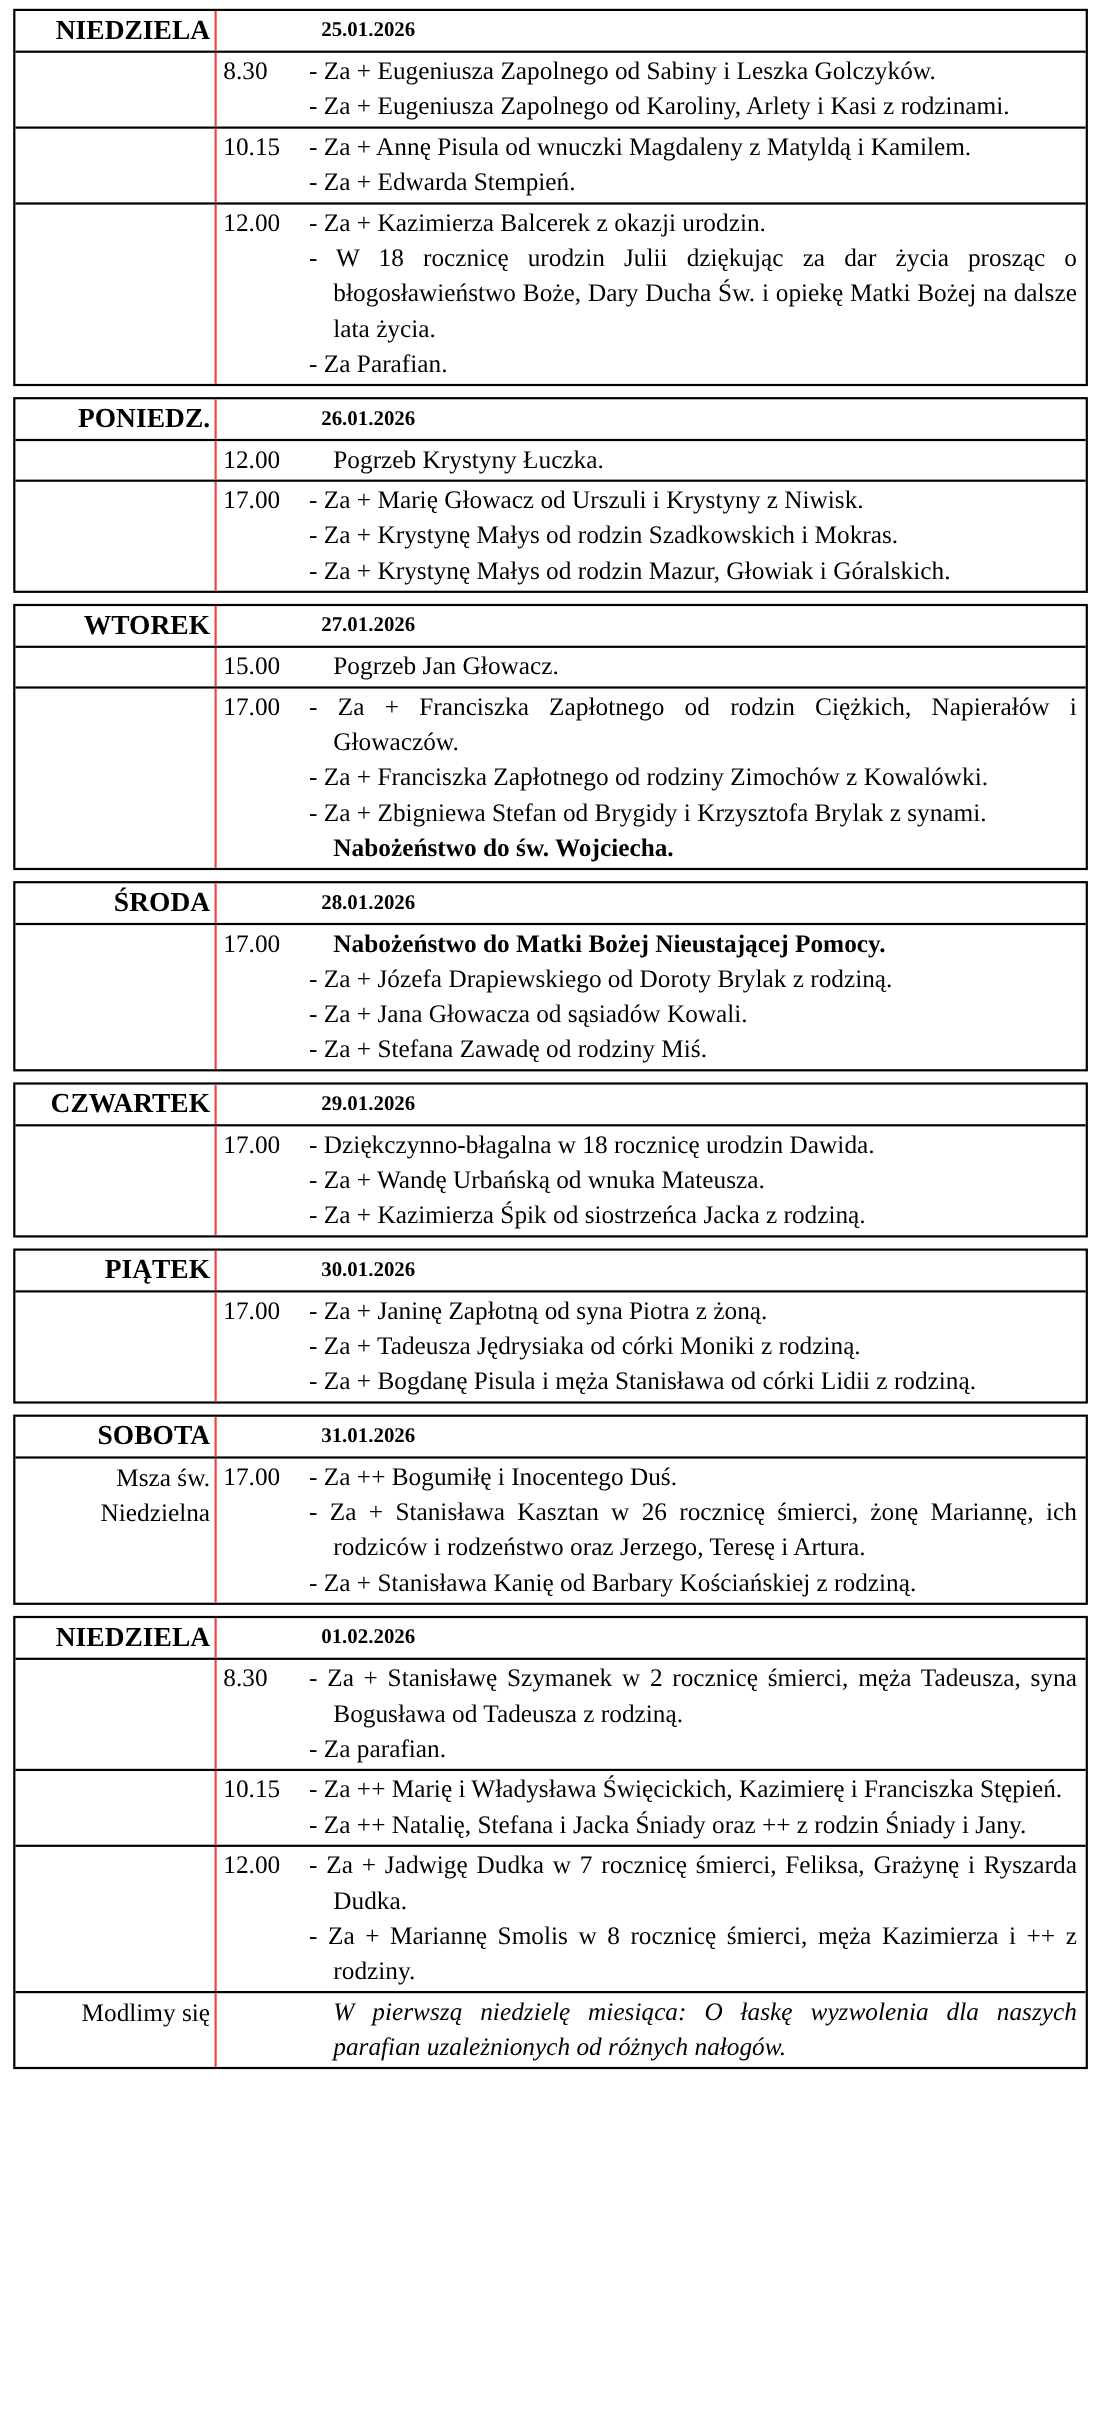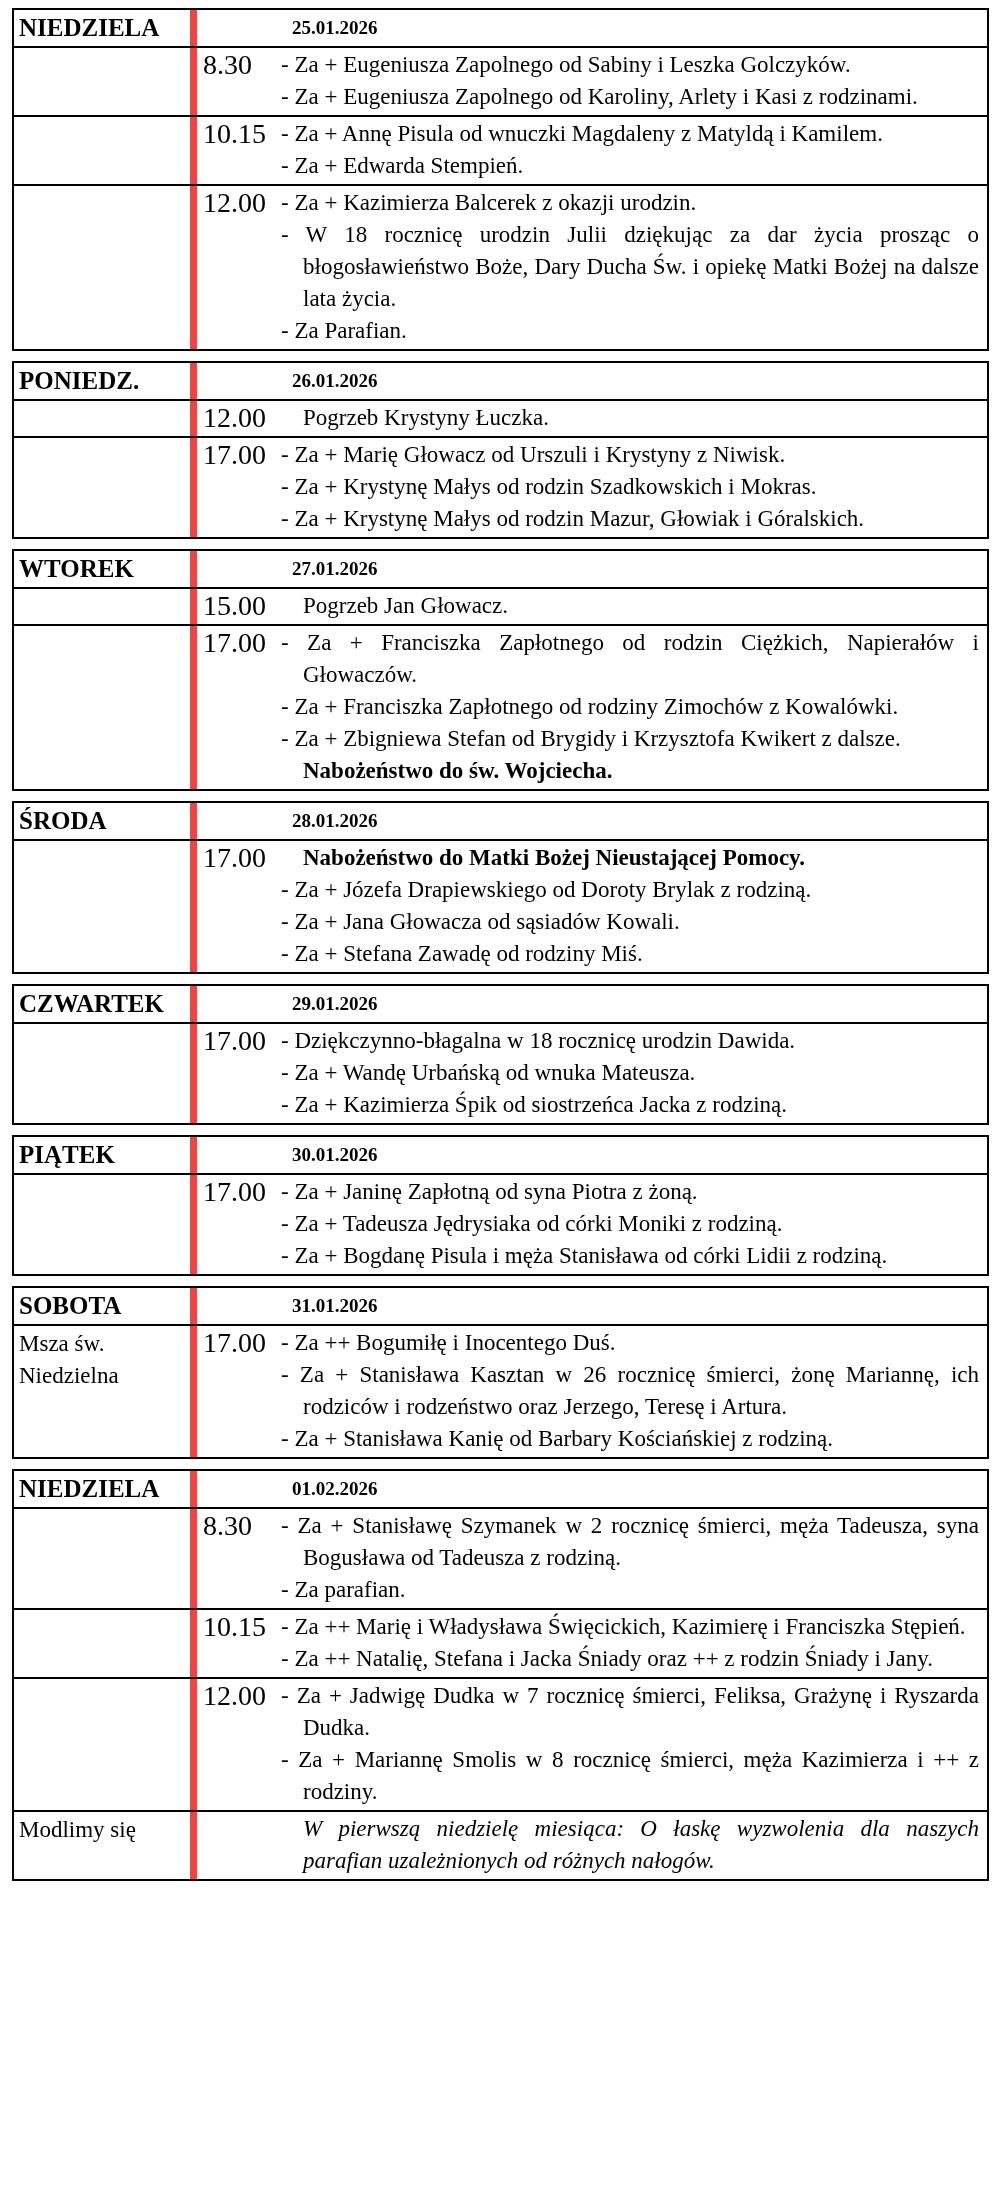--- a/index.html
+++ b/index.html
@@ -13,39 +13,39 @@
   .page{padding:8px 11px 0 12px;}
   .block{
     border:2px solid #000;
     margin-bottom:10px;
     background:#fff;
   }
   .row{display:flex;align-items:stretch;}
   .block .row:not(:first-child){border-top:2px solid #000;}
   .left{
     width:183px;flex:0 0 183px;
-    border-right:7px solid #ef4444;
-    padding:2px 4px 2px 5px;
+    border-right:2px solid #ef4444;
+    padding:2px 4px 2px 15px;
     box-sizing:border-box;
-    font-size:23px;line-height:32px;
+    font-size:23px;line-height:32px;text-align:right;
   }
   .header .left{
     font-weight:bold;font-size:25px;line-height:32px;
     padding-top:2px;padding-bottom:2px;
   }
   .hdate{
     flex:1;
     padding:2px 6px 2px 95px;
     font-weight:bold;font-size:19px;line-height:32px;
   }
   .slot{flex:1;display:flex;padding:1px 0 2px 0;}
   .time{
     width:84px;flex:0 0 84px;
     padding:0 0 0 6px;box-sizing:border-box;
-    font-size:28px;line-height:32px;
+    font-size:23px;line-height:32px;
   }
   .items{flex:1;padding-right:8px;}
   .item{
     margin:0;
     font-size:23px;line-height:32px;
     text-align:justify;
     padding-left:22px;text-indent:-22px;
   }
   .item.nodash{text-indent:0;}
   .item.bold{font-weight:bold;}
@@ -136,21 +136,21 @@
         </div>
       </div>
     </div>
     <div class="row">
       <div class="left"></div>
       <div class="slot">
         <div class="time">17.00</div>
         <div class="items">
           <p class="item">- Za + Franciszka Zapłotnego od rodzin Ciężkich, Napierałów i Głowaczów.</p>
           <p class="item">- Za + Franciszka Zapłotnego od rodziny Zimochów z Kowalówki.</p>
-          <p class="item">- Za + Zbigniewa Stefan od Brygidy i Krzysztofa Kwikert z dalsze.</p>
+          <p class="item">- Za + Zbigniewa Stefan od Brygidy i Krzysztofa Brylak z synami.</p>
           <p class="item nodash bold">Nabożeństwo do św. Wojciecha.</p>
         </div>
       </div>
     </div>
   </section>
 
   <section class="block">
     <div class="row header">
       <div class="left">ŚRODA</div>
       <div class="hdate">28.01.2026</div>

